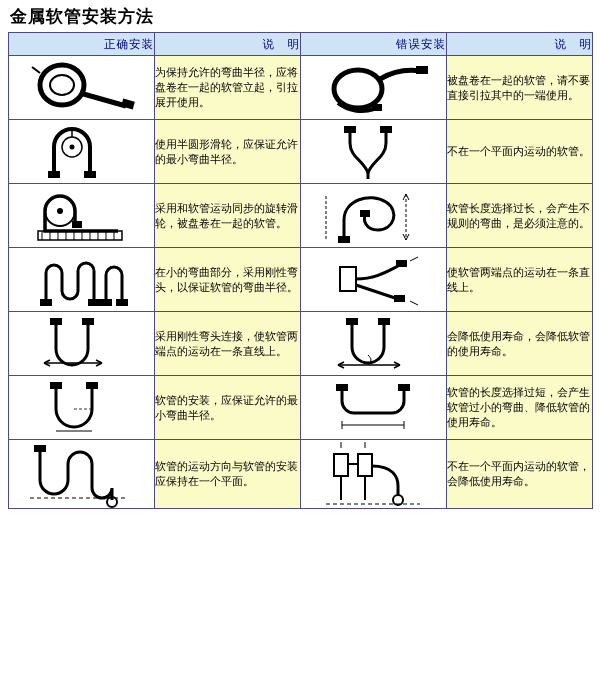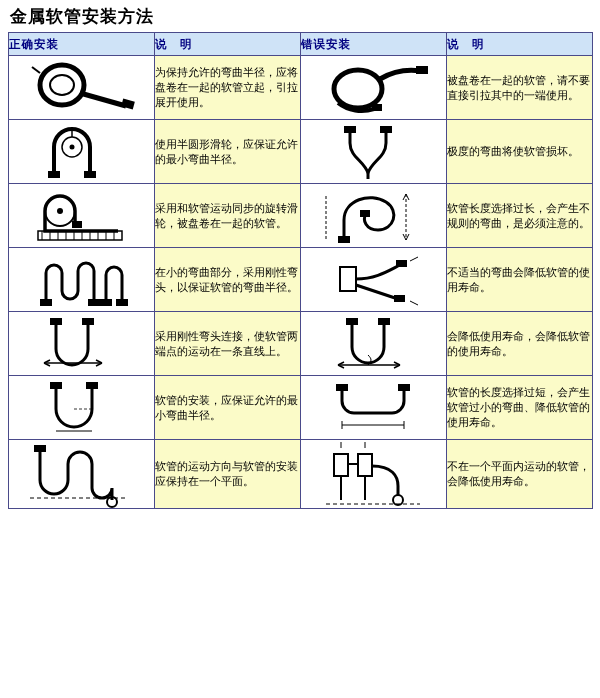--- a/index.html
+++ b/index.html
@@ -36,23 +36,23 @@
   }
   table.grid td, table.grid th {
     border: 1px solid #4a4a8a;
     padding: 0;
     vertical-align: middle;
   }
   thead th {
     background: #cfe3f7;
     color: #000080;
     font-size: 11.5px;
-    font-weight: bold;
+    font-weight: normal;
     height: 22px;
-    text-align: left;
+    text-align: right;
     letter-spacing: 1px;
   }
   col.c-img { width: 146px; }
   col.c-txt { width: 146px; }
   td.imgcell {
     background: #ffffff;
     text-align: center;
     height: 63px;
     padding: 2px 0;
   }
@@ -139,21 +139,21 @@
           <span class="fig">
             <svg width="120" height="58" viewBox="0 0 120 58">
               <path d="M36 6 L36 20 C36 34, 50 38, 54 50" fill="none" stroke="#000" stroke-width="3"></path>
               <path d="M72 6 L72 20 C72 34, 58 38, 54 50" fill="none" stroke="#000" stroke-width="3"></path>
               <rect x="30" y="3" width="12" height="7" fill="#000"></rect>
               <rect x="66" y="3" width="12" height="7" fill="#000"></rect>
               <path d="M54 50 L54 56" stroke="#000" stroke-width="3"></path>
             </svg>
           </span>
         </td>
-        <td class="txtcell">极度的弯曲将使软管损坏。</td>
+        <td class="txtcell">不在一个平面内运动的软管。</td>
       </tr>
 
       <tr>
         <td class="imgcell">
           <span class="fig">
             <svg width="128" height="58" viewBox="0 0 128 58">
               <circle cx="42" cy="24" r="15" fill="none" stroke="#000" stroke-width="2"></circle>
               <circle cx="42" cy="24" r="3" fill="#000"></circle>
               <path d="M27 24 A15 15 0 0 1 57 24" fill="none" stroke="#000" stroke-width="3.5"></path>
               <path d="M27 24 L27 44 L100 44" fill="none" stroke="#000" stroke-width="3.5"></path>
@@ -199,21 +199,21 @@
             <svg width="120" height="58" viewBox="0 0 120 58">
               <rect x="26" y="16" width="16" height="24" fill="none" stroke="#000" stroke-width="2"></rect>
               <path d="M42 28 C62 28, 74 20, 86 14" fill="none" stroke="#000" stroke-width="3"></path>
               <path d="M42 34 C60 40, 72 44, 84 48" fill="none" stroke="#000" stroke-width="3"></path>
               <rect x="82" y="9" width="11" height="7" fill="#000"></rect>
               <rect x="80" y="44" width="11" height="7" fill="#000"></rect>
               <path d="M96 10 L104 6 M96 50 L104 54" stroke="#000" stroke-width="1"></path>
             </svg>
           </span>
         </td>
-        <td class="txtcell">不适当的弯曲会降低软管的使用寿命。</td>
+        <td class="txtcell">使软管两端点的运动在一条直线上。</td>
       </tr>
 
 
       <tr>
         <td class="imgcell">
           <span class="fig">
             <svg width="120" height="58" viewBox="0 0 120 58">
               <path d="M34 6 L34 34 A16 16 0 0 0 66 34 L66 6" fill="none" stroke="#000" stroke-width="3"></path>
               <rect x="28" y="3" width="12" height="7" fill="#000"></rect>
               <rect x="60" y="3" width="12" height="7" fill="#000"></rect>

